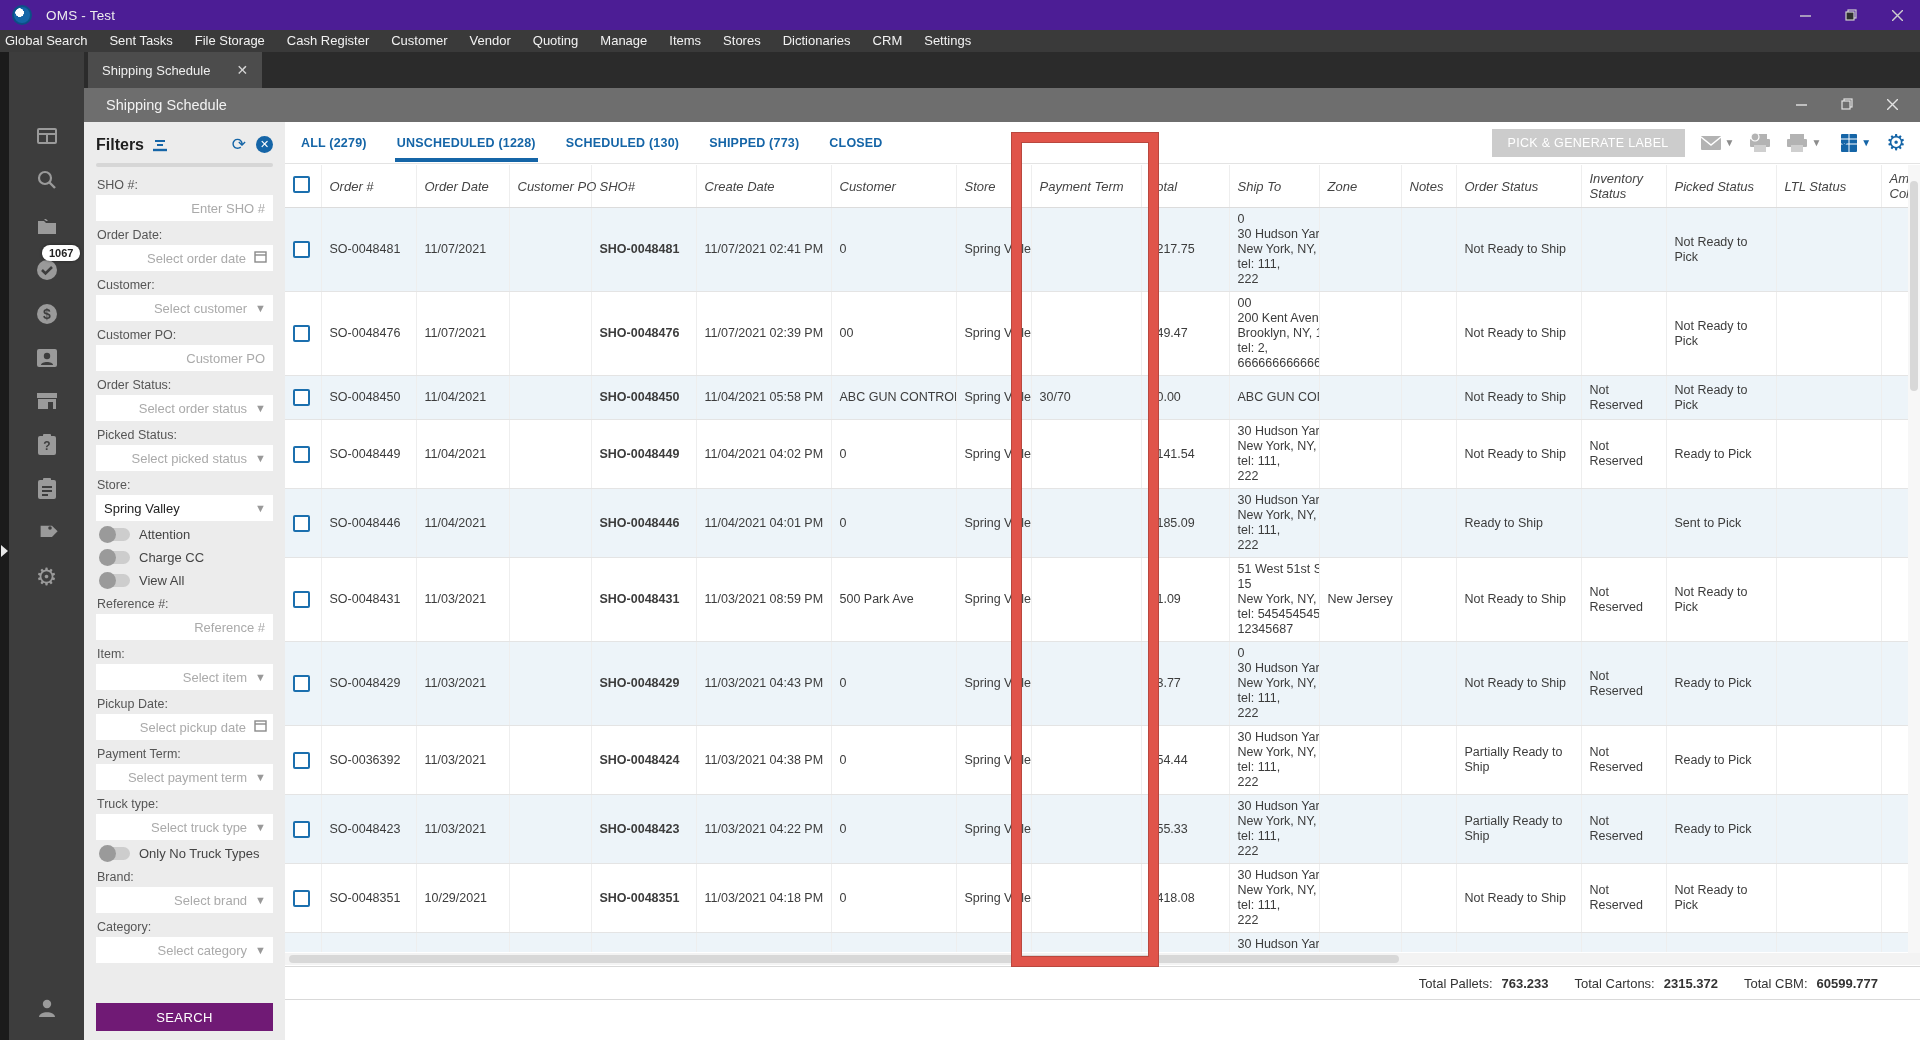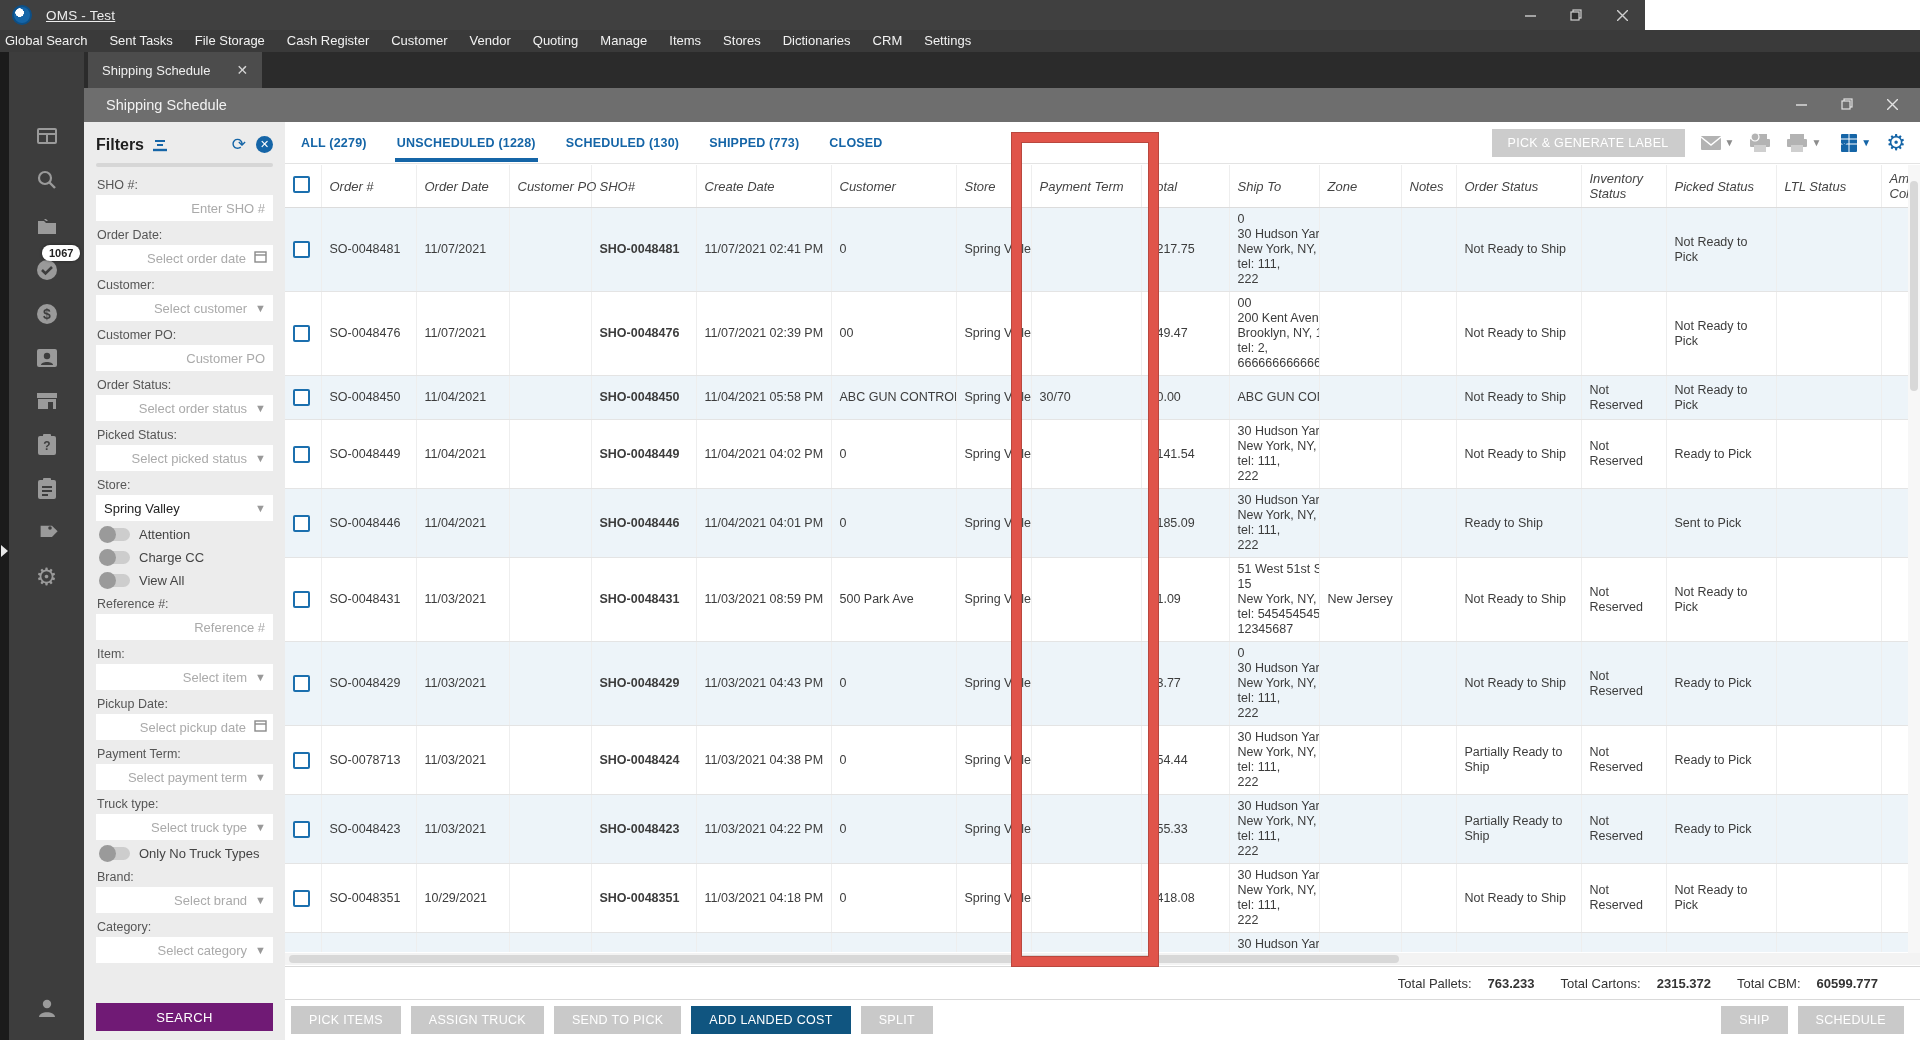--- a/index.html
+++ b/index.html
@@ -1,22 +1,22 @@
 <!DOCTYPE html>
 <html><head>
 <meta charset="utf-8">
 <style>
   * { margin:0; padding:0; box-sizing:border-box; }
   html,body { background:#555; }
   #app { position:relative; width:1920px; height:1040px; background:#fff; overflow:hidden;
          font-family:"Liberation Sans", sans-serif; color:#333; }
 
   
-  .titlebar { position:absolute; left:0; top:0; width:1645px; height:30px; background:#404040;
-              display:flex; align-items:center; color:#ededed;text-decoration:underline; }
+  .titlebar { position:absolute; left:0; top:0; width:1920px; height:30px; background:#4c1d95;
+              display:flex; align-items:center; color:#ededed; }
   .app-logo { width:20px; height:20px; border-radius:50%; margin:0 14px 0 12px;
               background:radial-gradient(circle at 35% 35%, #ffffff 0 28%, #1565a7 30% 100%);
               border:2px solid #0d4f86; }
   .app-title { font-size:13.5px; letter-spacing:.2px; }
   .win-controls { margin-left:auto; display:flex; height:100%; }
   .win-btn { width:46px; height:100%; display:flex; align-items:center; justify-content:center; color:#cfcfcf; }
   .win-btn svg { display:block; }
 
   .menubar { position:absolute; left:0; top:30px; width:1920px; height:22px; background:#3a3a3a;
              display:flex; align-items:center; color:#f2f2f2; font-size:13px; }
@@ -104,21 +104,21 @@
   tr.short td { height:44px; }
 
   .hscroll { position:absolute; left:0; top:831px; width:1635px; height:12px; background:#f3f3f3; }
   .hscroll .thumb { position:absolute; left:4px; top:2px; width:1110px; height:8px; background:#d8d8d8; border-radius:4px; }
   .vscroll { position:absolute; left:1623px; top:43px; width:12px; height:788px; background:#f7f7f7; }
   .vscroll .thumb { position:absolute; left:2px; top:16px; width:8px; height:210px; background:#d8d8d8; border-radius:4px; }
 
   .totals { position:absolute; left:0; top:844px; width:1635px; height:34px; background:#fff;
             border-top:1px solid #d9d9d9; border-bottom:1px solid #d9d9d9;
             display:flex; align-items:center; justify-content:flex-end; gap:26px; padding-right:42px; font-size:13px; }
-  .totals b { margin-left:16px; }
+  .totals b { margin-left:9px; }
   .actions { position:absolute; left:0; top:878px; width:1635px; height:40px; background:#fff;
              display:flex; align-items:center; gap:10px; padding:0 16px 0 6px; }
   .act-btn { height:28px; padding:0 18px; display:flex; align-items:center; justify-content:center;
              font-size:12.5px; letter-spacing:.3px; color:#fff; background:#c9c9c9; white-space:nowrap; }
   .act-btn.primary { background:#105580; }
   .act-spacer { flex:1; }
 
   
   .red-box { position:absolute; left:1012px; top:133px; width:146px; height:833px;
              border:9px solid #e0544a; box-shadow:inset 0 0 0 1px #b9473e, 0 0 0 1px #b9473e;
@@ -654,21 +654,21 @@
     <td></td>
     <td class="wrap st-not-ready-to-ship">Not Ready to Ship</td>
     <td class="wrap st-not-reserved">Not Reserved</td>
     <td class="wrap st-ready-to-pick">Ready to Pick</td>
     <td></td>
     <td></td>
   </tr>
 
   <tr>
     <td><span class="cb"></span></td>
-    <td class="link">SO-0078713</td>
+    <td class="link">SO-0036392</td>
     <td>11/03/2021</td>
     <td></td>
     <td class="sho">SHO-0048424</td>
     <td>11/03/2021 04:38 PM</td>
     <td>0</td>
     <td>Spring Valley</td>
     <td></td>
     <td>$54.44</td>
     <td class="c-pre">30 Hudson Yard
 New York, NY, 1
@@ -765,26 +765,16 @@
     <div class="vscroll">
         <span class="thumb"></span>
       </div>
 
     <div class="totals">
       <span><span>Total Pallets:</span><b>763.233</b></span>
       <span><span>Total Cartons:</span><b>2315.372</b></span>
       <span><span>Total CBM:</span><b>60599.777</b></span>
     </div>
 
-    <div class="actions">
-      <span class="act-btn">PICK ITEMS</span>
-      <span class="act-btn">ASSIGN TRUCK</span>
-      <span class="act-btn">SEND TO PICK</span>
-      <span class="act-btn primary">ADD LANDED COST</span>
-      <span class="act-btn">SPLIT</span>
-      <span class="act-spacer"></span>
-      <span class="act-btn">SHIP</span>
-      <span class="act-btn">SCHEDULE</span>
-    </div>
   </div>
 
   <div class="red-box"></div>
 </div>
 
 </body></html>

